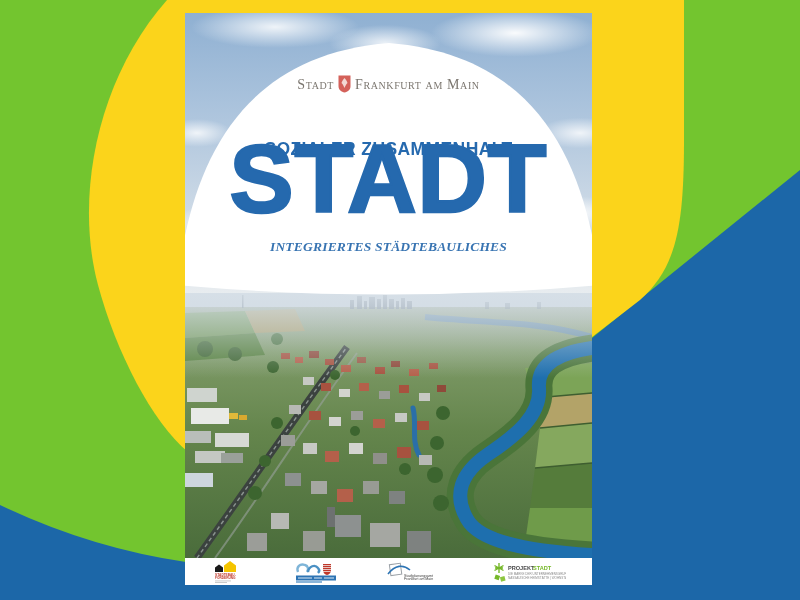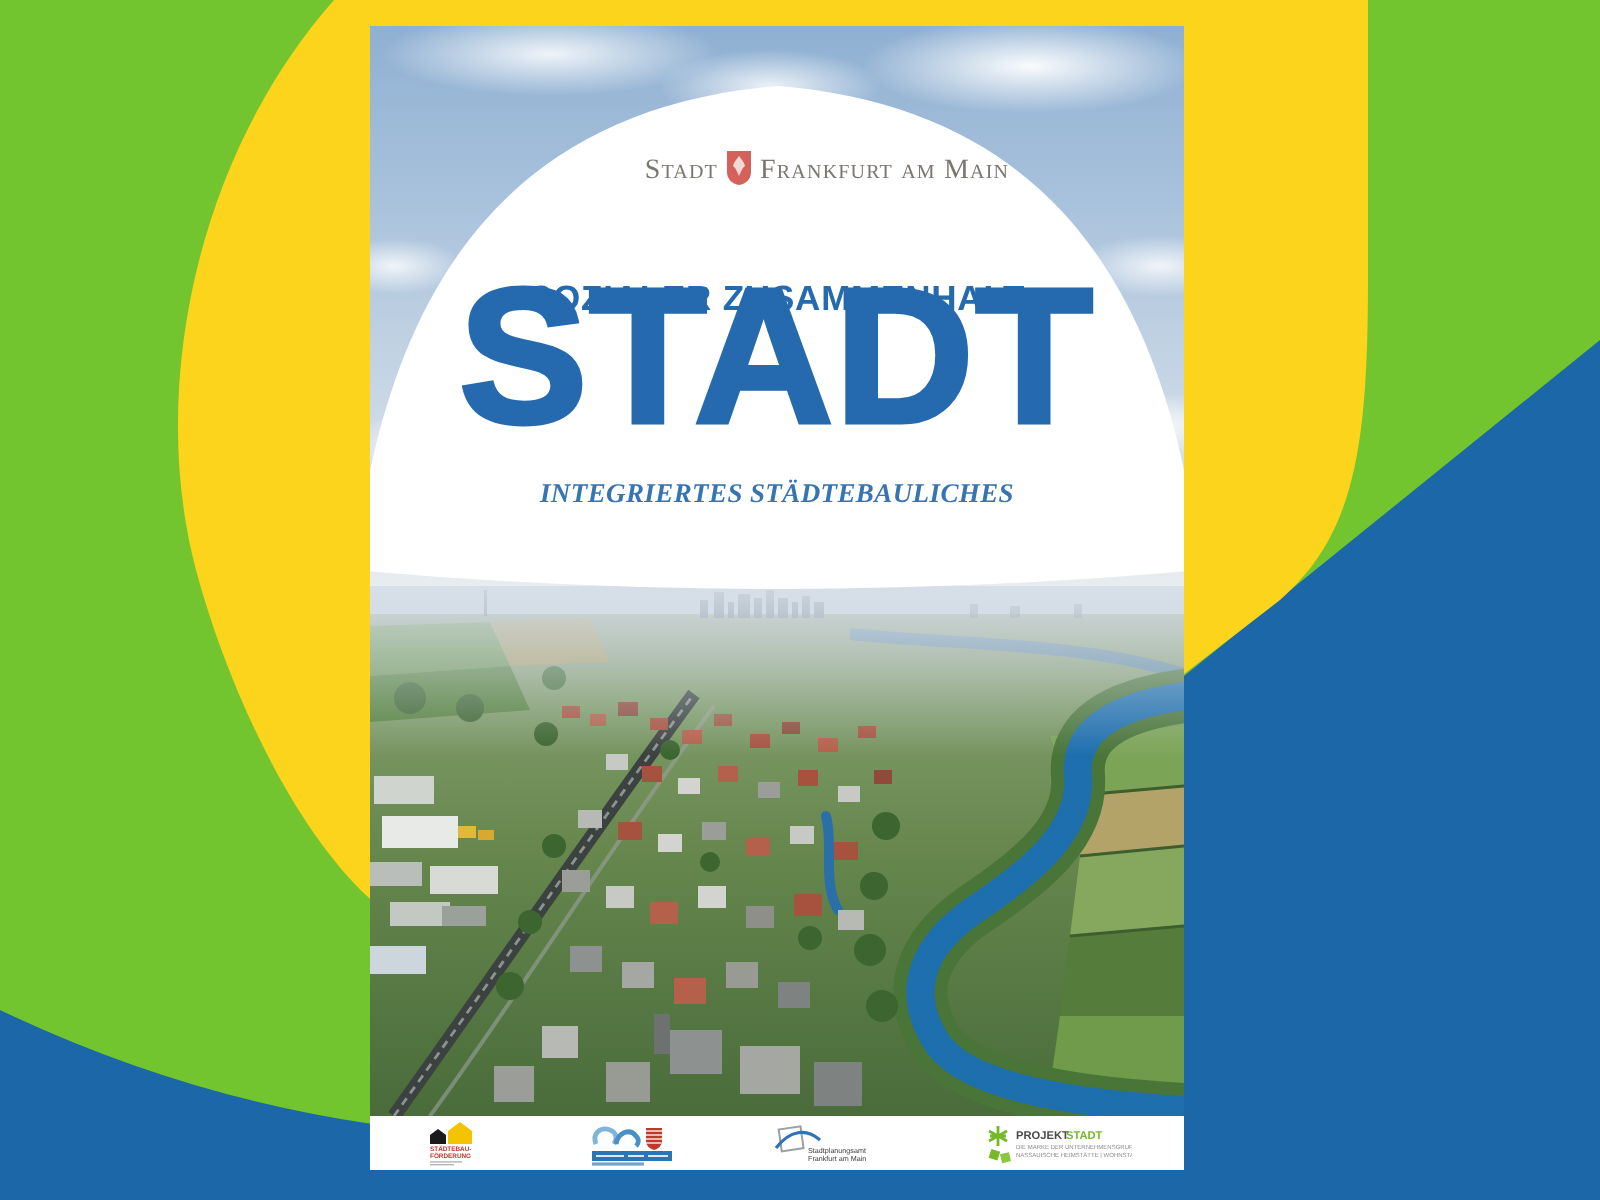--- a/index.html
+++ b/index.html
@@ -22,21 +22,21 @@
          radial-gradient(60px 22px at 395px 120px,rgba(255,255,255,.8),rgba(255,255,255,0) 70%),
          radial-gradient(50px 20px at 12px 120px,rgba(255,255,255,.8),rgba(255,255,255,0) 70%),
          linear-gradient(180deg,#8fb0d2 0%,#a9c2dc 30%,#c6d5e4 60%,#e3e9ee 90%,#edf0f1 100%);}
   .blob{position:absolute;left:0;top:0;width:407px;height:300px;}
   .photo{position:absolute;left:0;top:280px;width:407px;height:265px;display:block;}
 
   
   .head{position:absolute;left:0;top:0;width:407px;text-align:center;color:#2569AE;}
   .publisher{position:absolute;top:62px;width:100%;
              font-family:"Liberation Serif",serif;font-variant:small-caps;
-             font-size:14px;letter-spacing:.6px;color:#7b766f;margin-left:25px;}
+             font-size:14px;letter-spacing:.6px;color:#7b766f;}
   .publisher .crest{display:inline-block;vertical-align:-4px;margin:0 4px;}
   .kicker{position:absolute;top:110px;width:100%;font-size:17.5px;font-weight:800;
           letter-spacing:.4px;color:#2569AE;margin-top:16px;}
   .title{position:absolute;top:118px;width:100%;font-size:96px;line-height:1;
          font-weight:bold;color:#2569AE;letter-spacing:1px;
          -webkit-text-stroke:2.5px #2569AE;}
   .subtitle{position:absolute;top:224px;width:100%;
             font-family:"Liberation Serif",serif;font-style:italic;
             font-size:13.5px;line-height:1.55;letter-spacing:.2px;color:#3874B2;font-weight:bold;}
 

